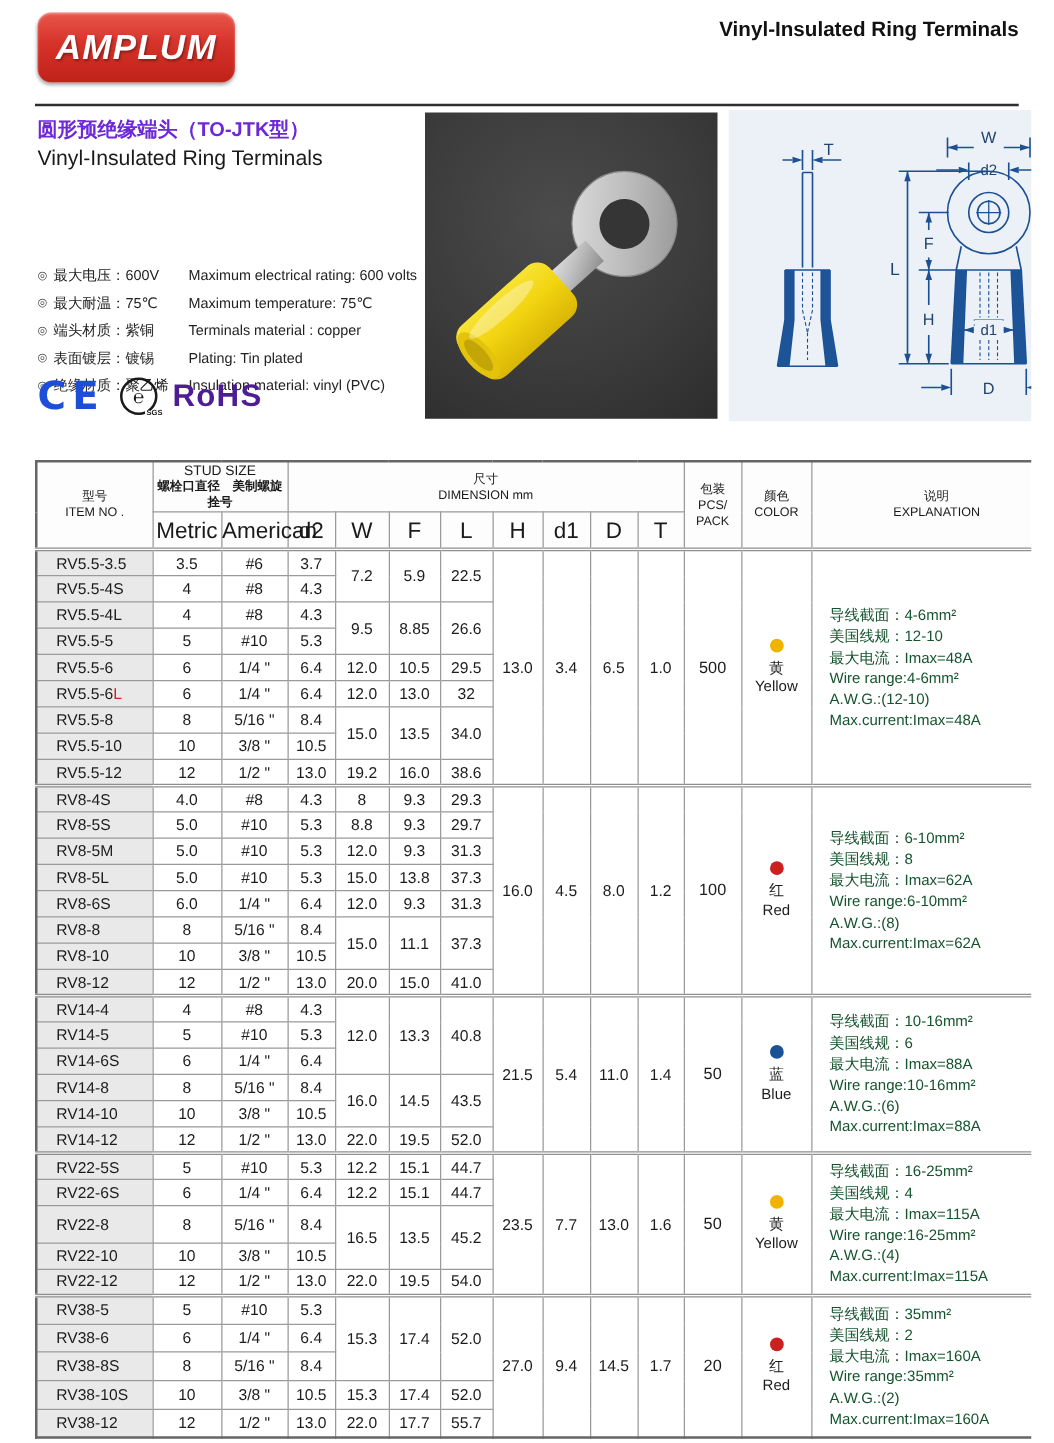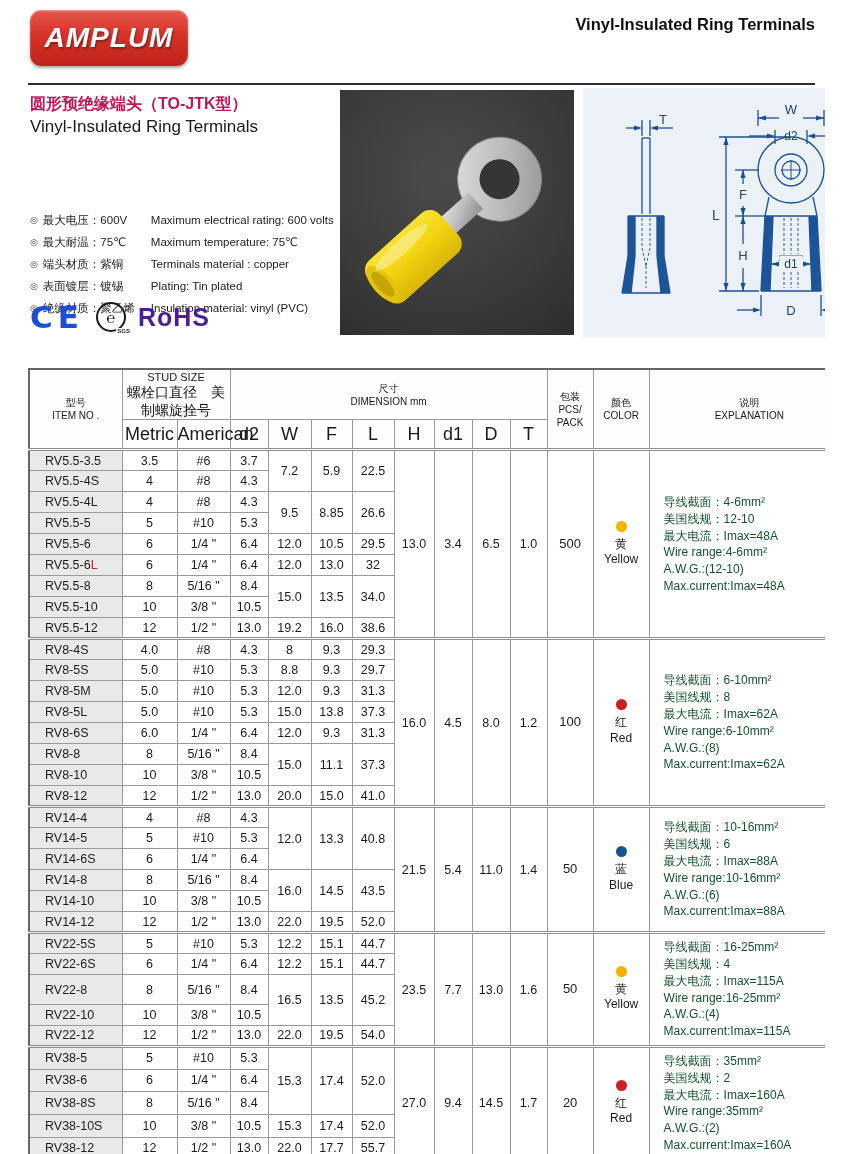--- a/index.html
+++ b/index.html
@@ -14,21 +14,21 @@
           display:flex; align-items:center; justify-content:center; }
   .logo span { color:#fff; font-weight:bold; font-style:italic; font-size:28px; letter-spacing:1px;
                text-shadow:1px 2px 2px rgba(0,0,0,.35); }
   .head-titles { position:absolute; right:10px; top:12px; text-align:right; color:#111; }
   .head-titles .zh { font-size:25px; font-weight:bold; letter-spacing:1px; }
   .head-titles .en { font-size:16.5px; font-weight:bold; margin-top:3px; }
   .divider { position:absolute; left:10px; right:10px; top:83px; height:2px; background:#2e2e2e; }
 
   
   .intro { position:absolute; left:12px; top:94px; width:306px; }
-  .intro .t-zh { font-size:16px; font-weight:bold; color:#be185d; }
+  .intro .t-zh { font-size:16px; font-weight:bold; color:#6d28d9; }
   .intro .t-en { font-size:17px; color:#1a1a1a; margin-top:2px; }
   .specs { margin-top:76px; }
   .spec-line { display:flex; align-items:baseline; margin-bottom:7px; font-size:11.5px; color:#222; }
   .spec-line .bullet { font-size:9px; margin-right:5px; position:relative; top:-1px; color:#444; }
   .spec-line .zh { width:108px; flex:0 0 108px; }
   .spec-line .en { flex:1; }
   .certs { position:absolute; left:12px; top:297px; display:flex; align-items:center; gap:12px; height:40px; }
   .ce { font-size:31px; font-weight:600; letter-spacing:5px; color:#1d4ed8; font-family:"DejaVu Sans",sans-serif; }
   .sgs { width:30px; height:30px; border:2.5px solid #1a1a1a; border-radius:50%; position:relative;
          display:flex; align-items:center; justify-content:center; font-weight:bold; font-size:15px; color:#1a1a1a; }
@@ -45,21 +45,21 @@
   
   .tbl-wrap { position:absolute; left:10px; top:368px; width:823px; }
   table { border-collapse:collapse; width:823px; table-layout:fixed; }
   td,th { border:1px solid #9a9a9a; text-align:center; vertical-align:middle;
           font-size:12.5px; font-weight:normal; color:#1c1c1c; padding:0; }
   table { border:2px solid #666; }
   thead th { background:#fdfdfd; color:#1a1a1a; }
   .hrow1 th { height:33px; }
   .hrow2 th { height:30px; font-size:18px; }
   .h-main { font-size:10px; line-height:1.3; }
-  .h-sub  { font-size:14px; line-height:1.25; }
+  .h-sub  { font-size:10px; line-height:1.25;font-weight:bold; }
   tbody td { height:21px; line-height:1.15; }
   td.item { text-align:left; padding-left:15px; background:#e9e9e9; }
   td.item .red { color:#d42020; }
   tr.gstart td { border-top:3px double #8f8f8f; }
   td.expl { text-align:left; padding:5px 6px 5px 14px; font-size:12px; line-height:1.4; color:#14532d; }
   td.colorcell { font-size:12px; line-height:1.3; }
   .dot { width:11px; height:11px; border-radius:50%; display:inline-block; }
   td.pcs { font-size:13px; }
 </style>
 </head>

